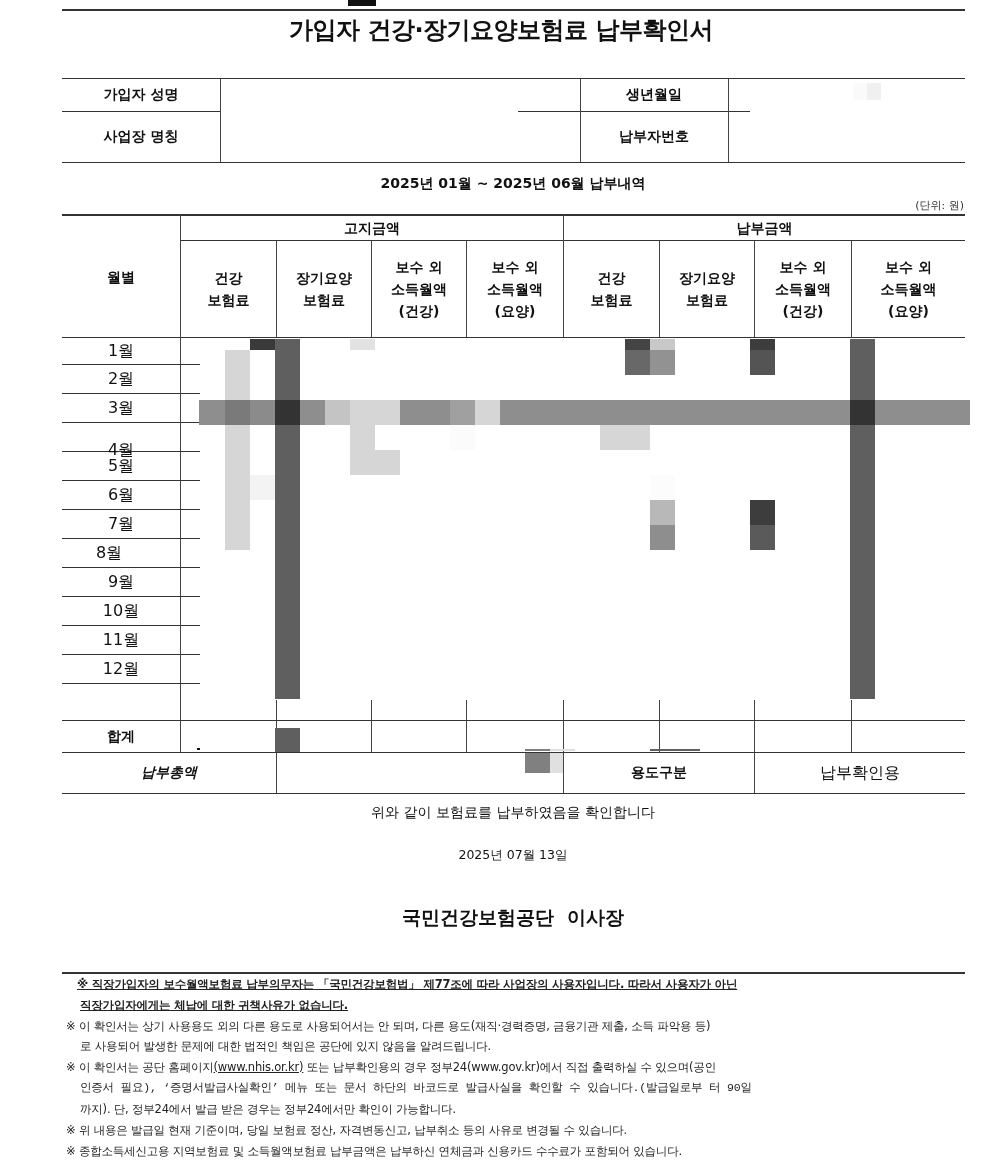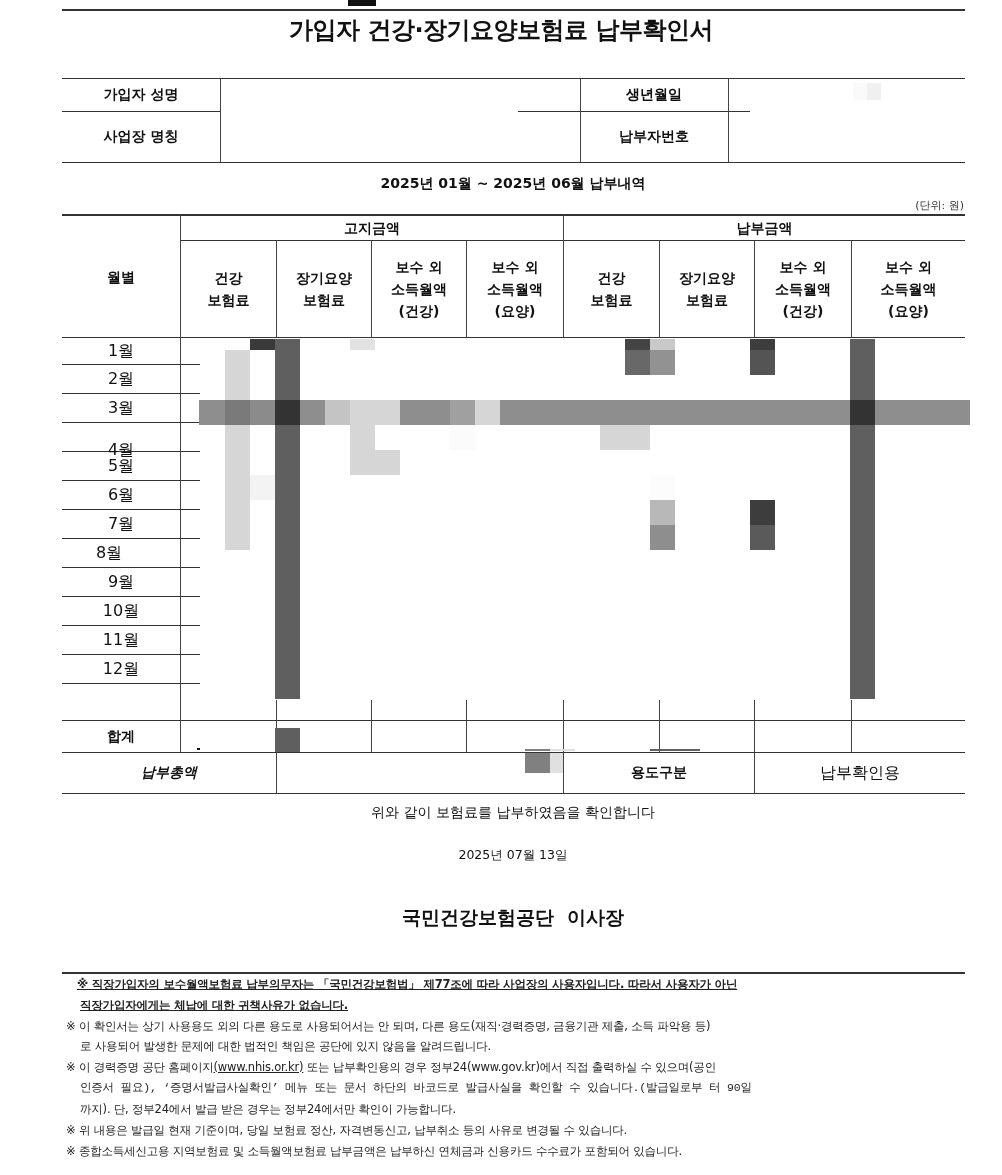--- a/index.html
+++ b/index.html
@@ -205,18 +205,18 @@
 <div class="abs" style="left:0;width:1026px;top:804px;text-align:center;font-size:14px;">위와 같이 보험료를 납부하였음을 확인합니다</div>
 <div class="abs" style="left:0;width:1026px;top:847px;text-align:center;font-size:12.5px;">2025년 07월 13일</div>
 <div class="abs bold" style="left:0;width:1026px;top:905px;text-align:center;font-size:19px;white-space:pre;">국민건강보험공단  이사장</div>
 
 <div>
   <div class="rule" style="left:62px;top:972px;width:903px;height:2px;"></div>
   <div class="note" style="top:974px;font-weight:bold;margin-left:11px;"><u>※ 직장가입자의 보수월액보험료 납부의무자는 「국민건강보험법」 제77조에 따라 사업장의 사용자입니다. 따라서 사용자가 아닌</u></div>
   <div class="note indent" style="top:995px;font-weight:bold;"><u>직장가입자에게는 체납에 대한 귀책사유가 없습니다.</u></div>
   <div class="note" style="top:1016px;">※ 이 확인서는 상기 사용용도 외의 다른 용도로 사용되어서는 안 되며, 다른 용도(재직·경력증명, 금융기관 제출, 소득 파악용 등)</div>
   <div class="note indent" style="top:1036px;">로 사용되어 발생한 문제에 대한 법적인 책임은 공단에 있지 않음을 알려드립니다.</div>
-  <div class="note" style="top:1057px;"><span>※ 이 경력증명 공단 홈페이지</span><u>(www.nhis.or.kr)</u><span> 또는 납부확인용의 경우 정부24(www.gov.kr)에서 직접 출력하실 수 있으며(공인</span></div>
+  <div class="note" style="top:1057px;"><span>※ 이 확인서는 공단 홈페이지</span><u>(www.nhis.or.kr)</u><span> 또는 납부확인용의 경우 정부24(www.gov.kr)에서 직접 출력하실 수 있으며(공인</span></div>
   <div class="note indent" style="top:1078px;font-family:Liberation Mono, monospace;">인증서 필요), ‘증명서발급사실확인’ 메뉴 또는 문서 하단의 바코드로 발급사실을 확인할 수 있습니다.(발급일로부 터 90일</div>
   <div class="note indent" style="top:1099px;">까지). 단, 정부24에서 발급 받은 경우는 정부24에서만 확인이 가능합니다.</div>
   <div class="note" style="top:1120px;">※ 위 내용은 발급일 현재 기준이며, 당일 보험료 정산, 자격변동신고, 납부취소 등의 사유로 변경될 수 있습니다.</div>
   <div class="note" style="top:1141px;">※ 종합소득세신고용 지역보험료 및 소득월액보험료 납부금액은 납부하신 연체금과 신용카드 수수료가 포함되어 있습니다.</div>
 </div>
 
 </body></html>

